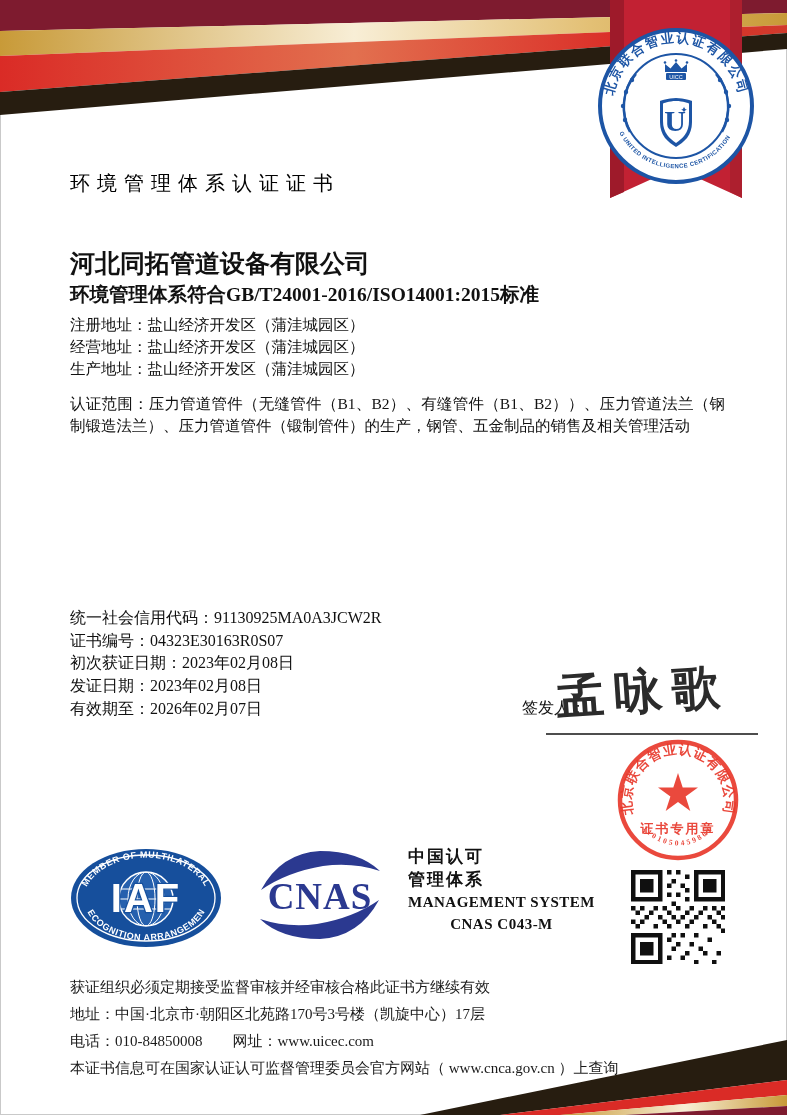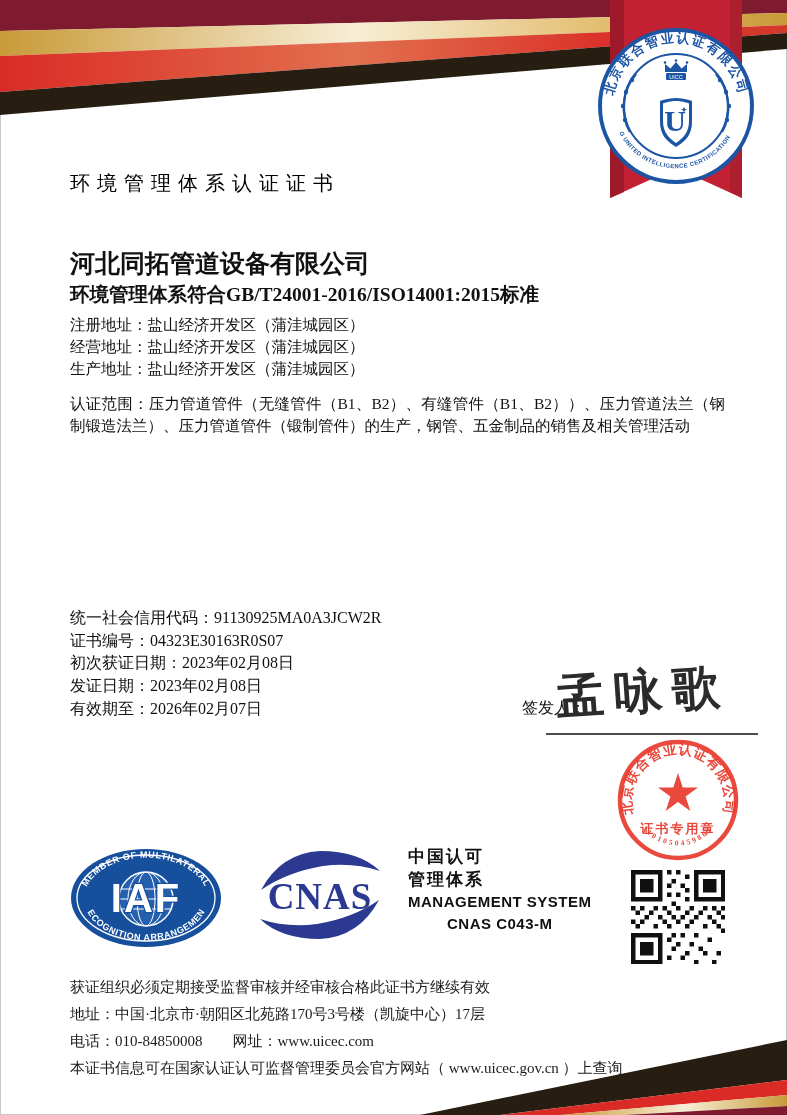--- a/index.html
+++ b/index.html
@@ -17,21 +17,21 @@
   .standard { left:70px; top:281px; font-size:19.5px; font-weight:bold; }
   .addresses { left:70px; top:314px; font-size:15.5px; line-height:22px; }
   .scope { left:70px; top:393px; width:655px; font-size:15.5px; line-height:22px; text-align:justify; }
   .info { left:70px; top:607px; font-size:16px; line-height:22.7px; }
   .signer-label { left:522px; top:698px; font-size:16px; }
   .signature {
     left:556px; top:660px; font-size:48px; font-weight:bold; color:#2b2b2b;
     letter-spacing:10px; transform:rotate(-4deg); white-space:nowrap;
   }
   .sign-line { left:546px; top:733px; width:212px; height:2px; background:#4d4d4d; }
-  .accreditation { left:408px; top:845px; font-family:Liberation Sans, sans-serif; }
+  .accreditation { left:408px; top:845px; font-family:Liberation Serif, serif; }
   .accreditation .cn { font-size:17px; font-weight:bold; line-height:23px; letter-spacing:2px; }
   .accreditation .en { font-size:15px; font-weight:bold; line-height:22px; letter-spacing:0.5px;text-align:center; }
   .footer { left:70px; top:974px; font-size:15px; line-height:27px; color:#1a1a1a; }
   svg text { font-family:"Liberation Serif", serif; }
   .sans-text { font-family:"Liberation Sans", sans-serif; }
 </style>
 </head>
 <body>
 
 <div class="page">
@@ -232,21 +232,21 @@
                M60.5 74h4.5v4.5h-4.5z M42.5 78.5h4.5v4.5h-4.5z M69.5 78.5h4.5v4.5h-4.5z M56 83h4.5v4.5h-4.5z
                M74 83h4.5v4.5h-4.5z M87.5 83h4.5v4.5h-4.5z M38 87.5h4.5v4.5h-4.5z M51.5 87.5h4.5v4.5h-4.5z
                M65 92h4.5v4h-4.5z M83 92h4.5v4h-4.5z"></path>
     </g>
   </svg>
 
   <div class="abs footer">
     <div>获证组织必须定期接受监督审核并经审核合格此证书方继续有效</div>
     <div>地址：中国·北京市·朝阳区北苑路170号3号楼（凯旋中心）17层</div>
     <div>电话：010-84850008　　网址：www.uicec.com</div>
-    <div>本证书信息可在国家认证认可监督管理委员会官方网站（ www.uicec.gov.cn ）上查询</div>
+    <div>本证书信息可在国家认证认可监督管理委员会官方网站（ www.cnca.gov.cn ）上查询</div>
   </div>
 
   <svg class="abs" style="left:380px;top:1025px" width="407" height="90" viewBox="0 0 407 90">
     <defs>
       <linearGradient id="goldGrad2" x1="0" y1="0" x2="1" y2="0">
         <stop offset="0" stop-color="#C89A38"></stop>
           <stop offset="0.55" stop-color="#F8EED6"></stop>
         <stop offset="1" stop-color="#C89A38"></stop>
       </linearGradient>
     </defs>

